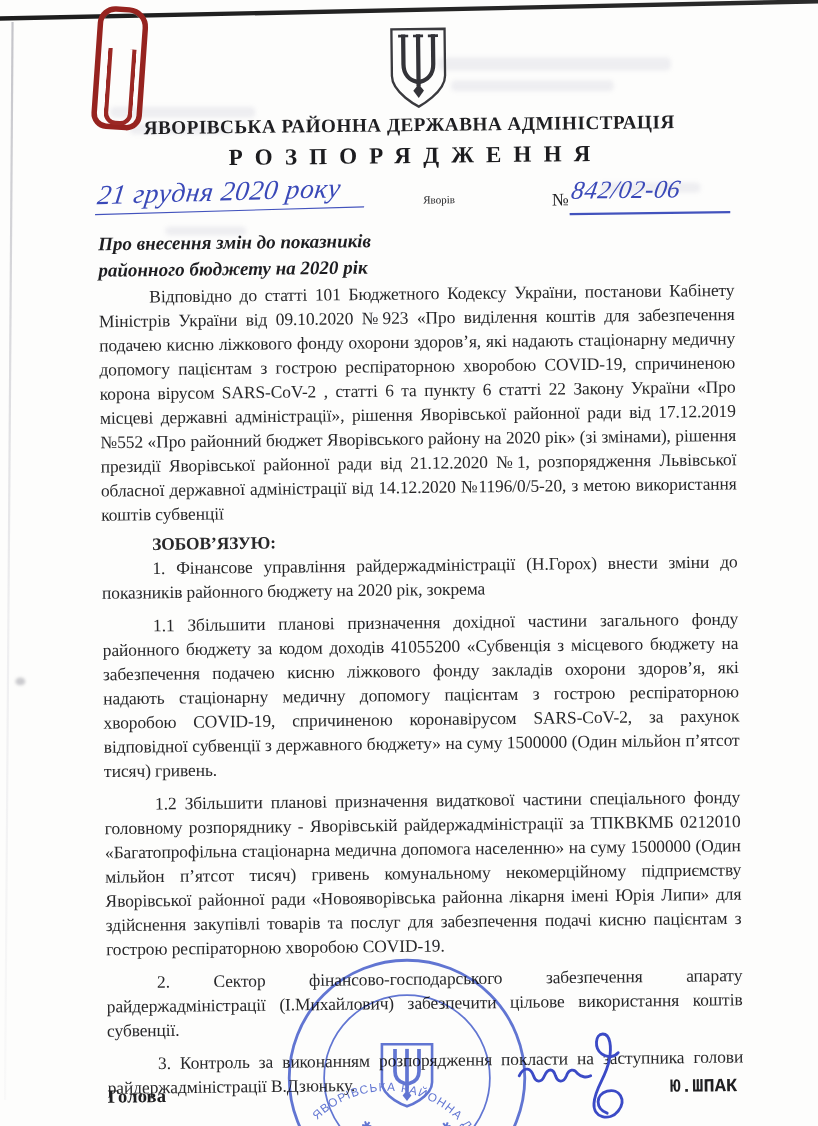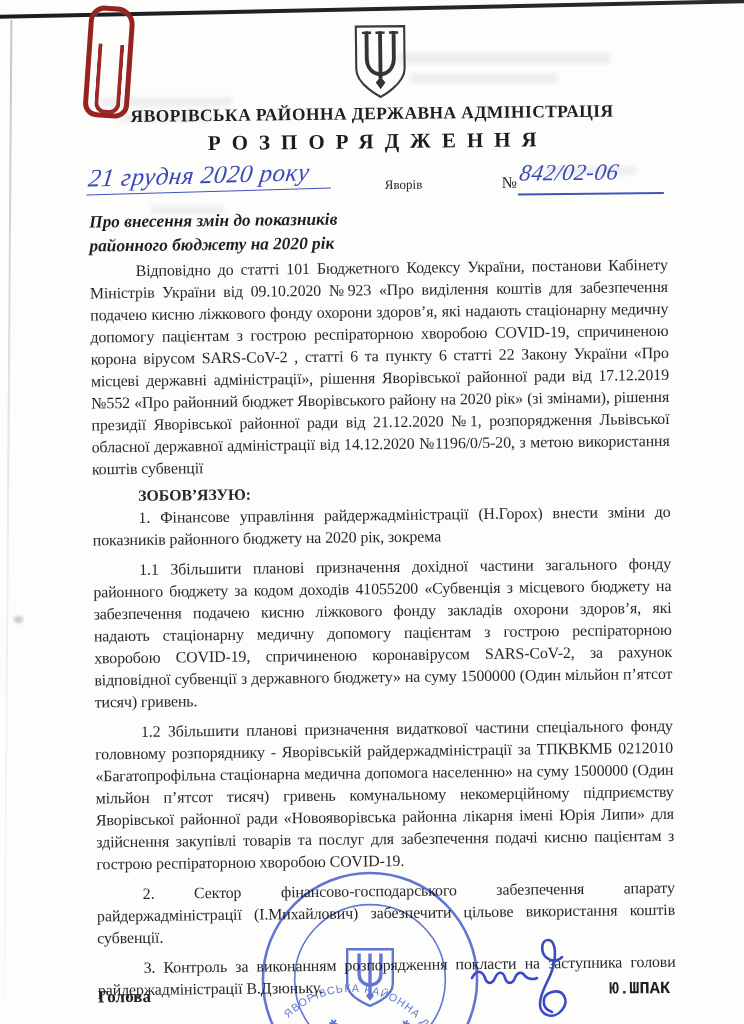--- a/index.html
+++ b/index.html
@@ -49,21 +49,21 @@
   .doc-type{
     position:absolute;left:0;top:133px;width:744px;text-align:center;
     font-size:21px;font-weight:700;letter-spacing:11px;text-indent:11px;color:#1c1c1f;
   }
   .hand{color:#3a49b8;font-style:italic;}
   .hand-date{
     position:absolute;left:88px;top:163px;width:244px;
     font-size:25px;letter-spacing:.5px;transform:skewX(-9deg) rotate(-1deg);
     border-bottom:1.6px solid #4353bd;padding-bottom:2px;white-space:nowrap;
   }
-  .place{position:absolute;left:384px;top:181px;font-size:13px;color:#232325;}
+  .place{position:absolute;left:384px;top:181px;font-size:10px;color:#232325;}
   .num-label{position:absolute;left:501px;top:179px;font-size:16px;color:#232325;}
   .hand-num{
     position:absolute;left:519px;top:166px;width:142px;
     font-size:23px;letter-spacing:.5px;transform:skewX(-10deg);
     white-space:nowrap;
   }
   .num-underline{position:absolute;left:517px;top:199px;width:146px;height:1.6px;background:#4353bd;}
   .subject{position:absolute;left:88px;top:211px;font-size:17.3px;font-weight:700;font-style:italic;line-height:23.5px;color:#1e1e21;}
   
   .body-text{

